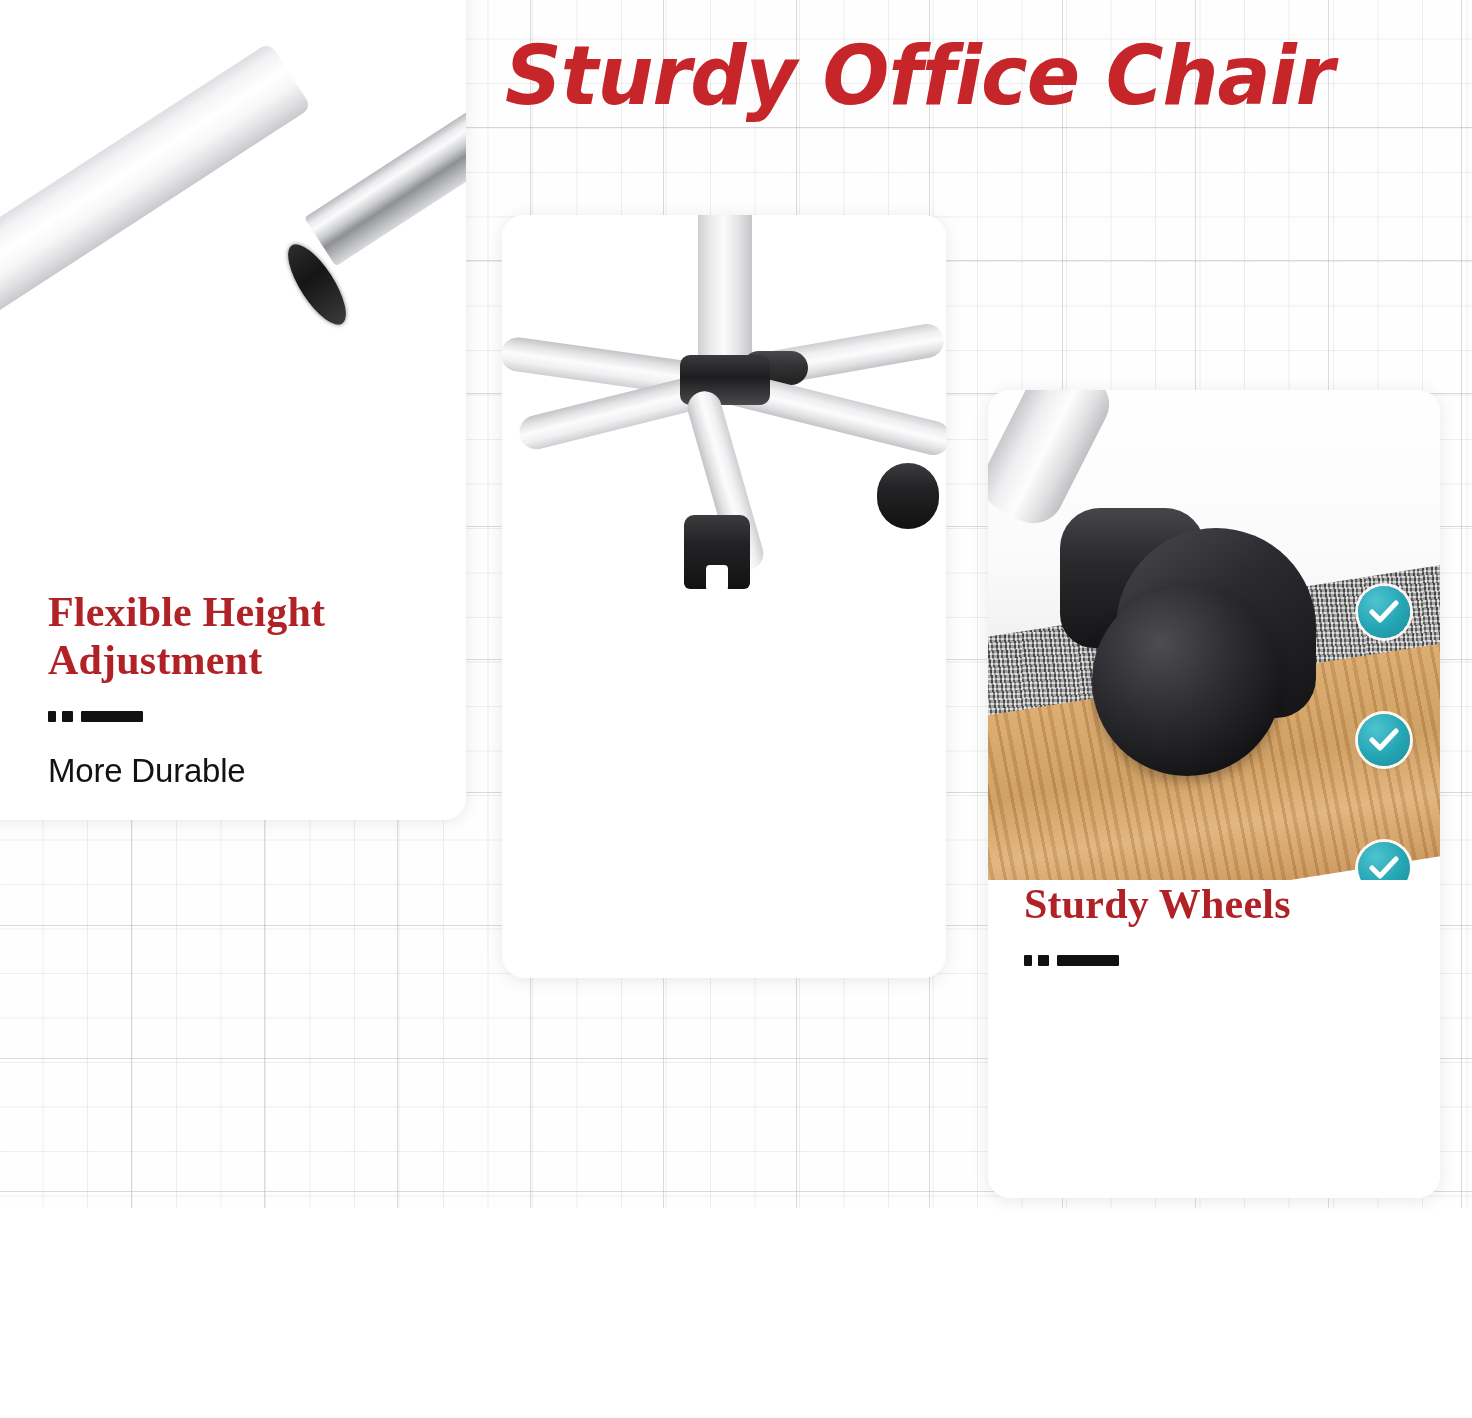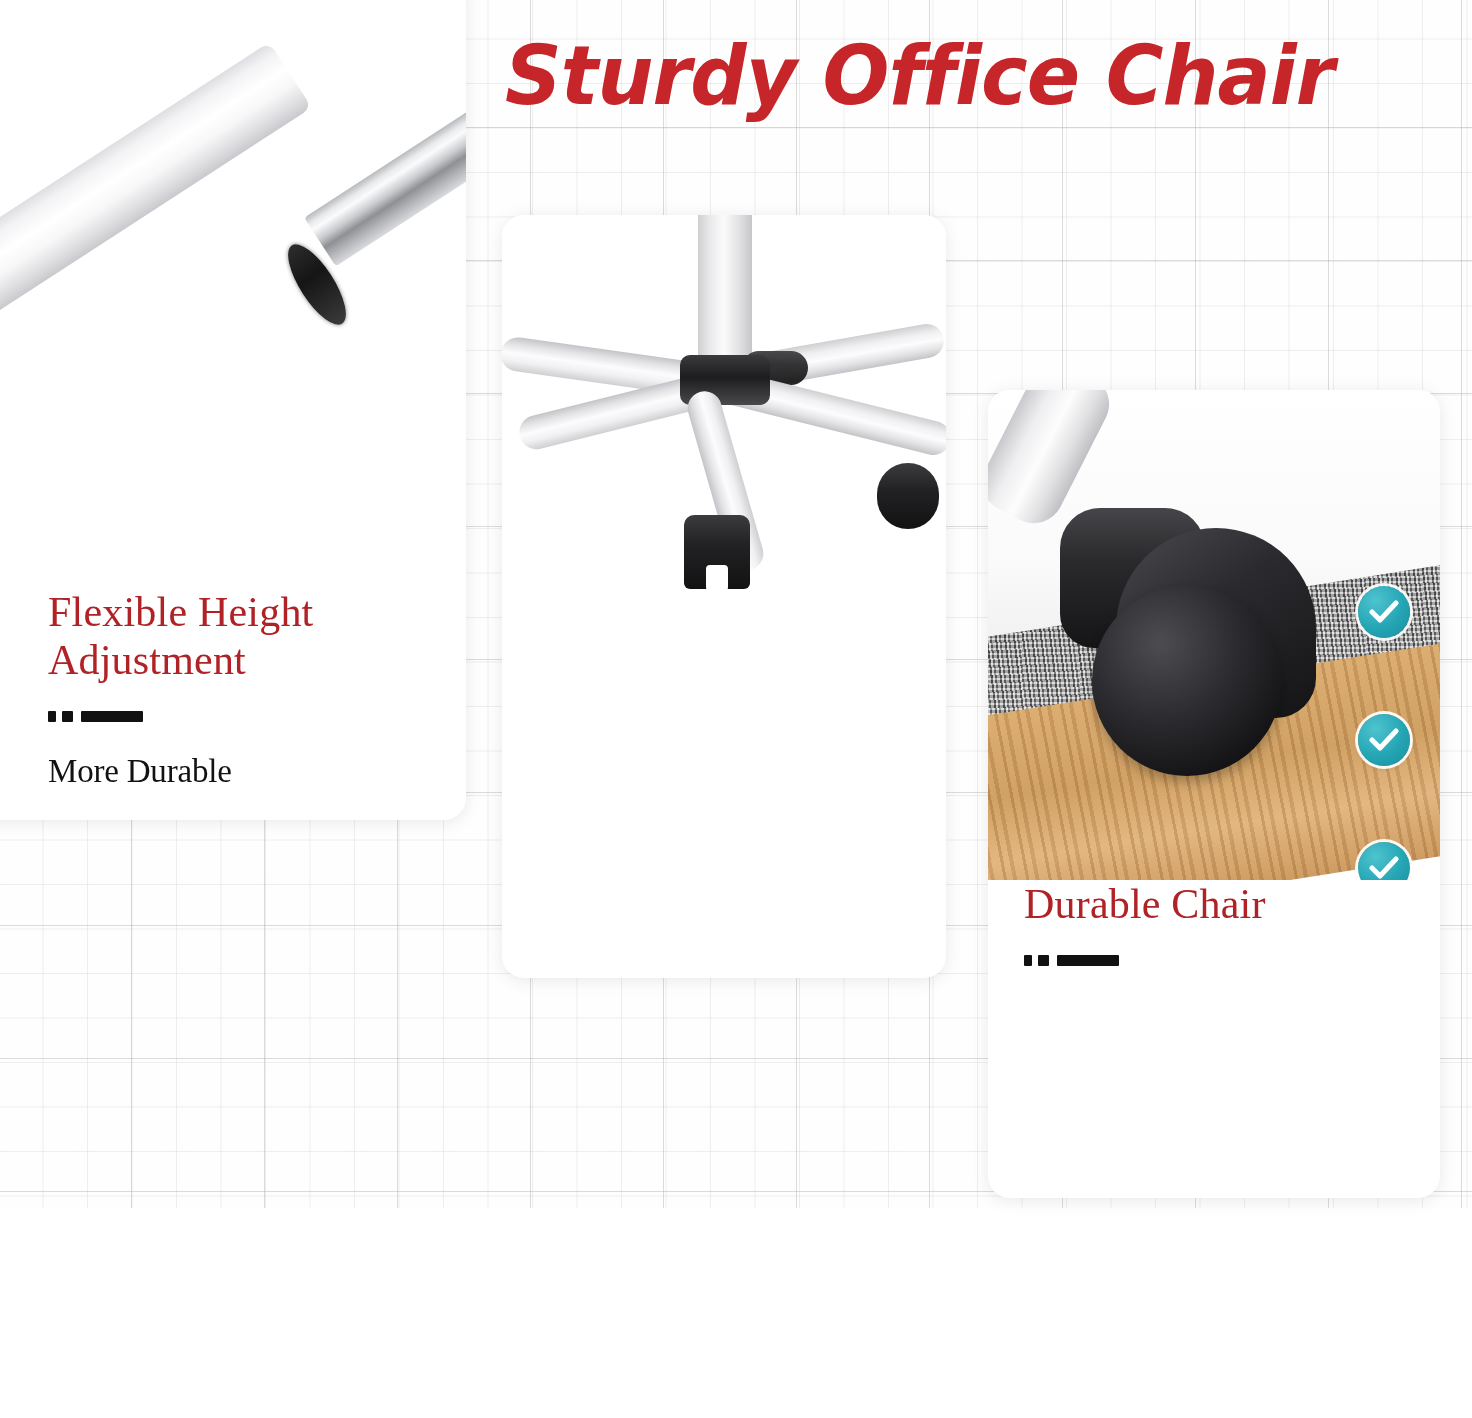--- a/index.html
+++ b/index.html
@@ -63,38 +63,38 @@
     background:linear-gradient(to bottom,
           rgba(255,255,255,1) 0%,
           rgba(255,255,255,.97) 38%,
           rgba(255,255,255,.72) 72%,
           rgba(255,255,255,.30) 100%);
     border-radius:0 0 22px 22px;
   }
 
   .feat-head{
     font-family:"Liberation Serif", serif;
-    font-weight:normal;
+    font-weight:bold;
     color:#b02226;
     font-size:42px;
     line-height:48px;
     letter-spacing:.2px;
   }
   .divider{
     display:flex;align-items:center;
     height:12px;
     margin:26px 0 28px 0;
   }
   .divider i{display:block;background:#111;height:11px;border-radius:1px;}
   .divider i.d1{width:8px;}
   .divider i.d2{width:11px;margin-left:6px;}
   .divider i.d3{width:62px;margin-left:8px;}
 
   .feat-sub{
-    font-family:Liberation Serif, serif;
+    font-family:Liberation Sans, sans-serif;
     font-size:33px;
     line-height:42px;
     color:#121212;
     letter-spacing:-.2px;
   }
 
   
   #card1{
     left:-30px; top:-30px;
     width:496px; height:850px;
@@ -320,21 +320,21 @@
           <div class="check">
             <svg width="30" height="28" viewBox="0 0 30 28">
                 <path d="M3 14 L11 22 L27 5" fill="none" stroke="#ffffff" stroke-width="5" stroke-linecap="round" stroke-linejoin="round"></path>
               </svg>
           </div>
         </div>
       </div>
     </div>
     <div class="textwrap">
       <div class="pad">
-        <div class="feat-head">Durable Chair</div>
+        <div class="feat-head">Sturdy Wheels</div>
         <div class="divider">
           <i class="d1"></i>
             <i class="d2"></i>
             <i class="d3"></i>
         </div>
       </div>
     </div>
   </div>
 
 </div>

